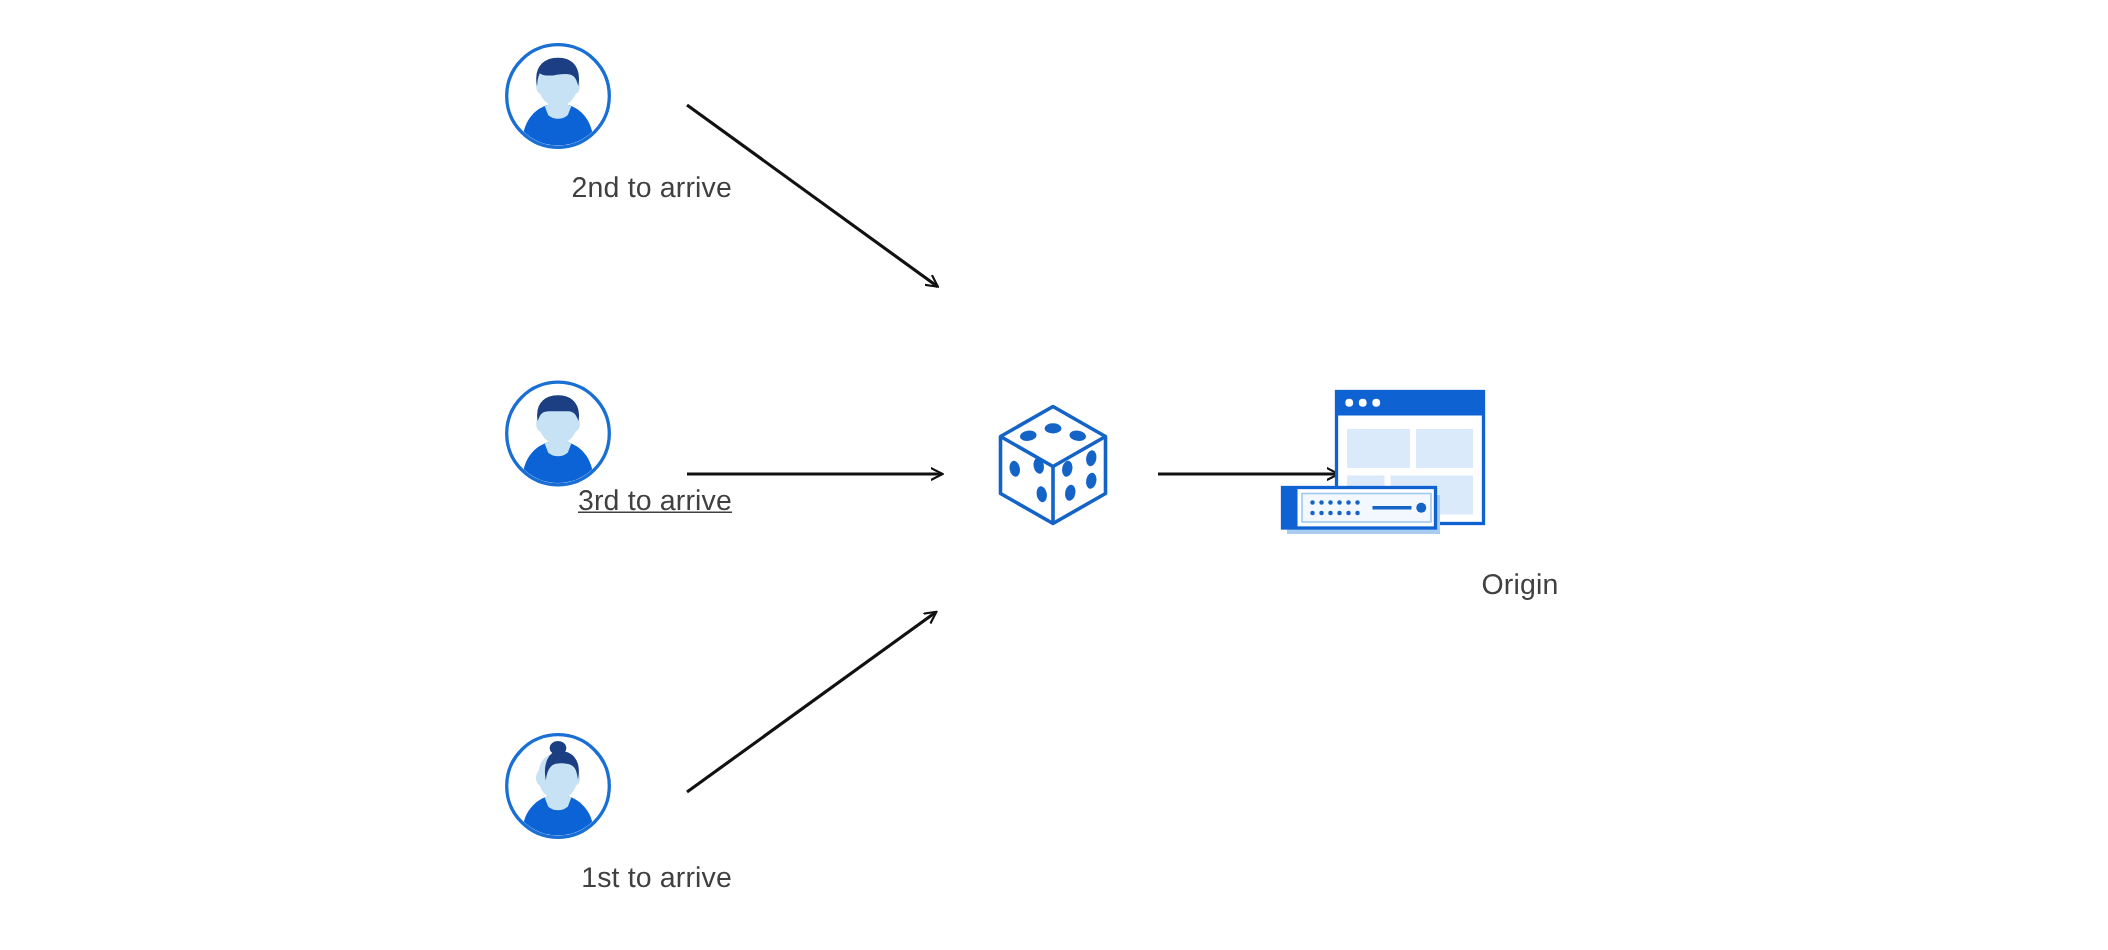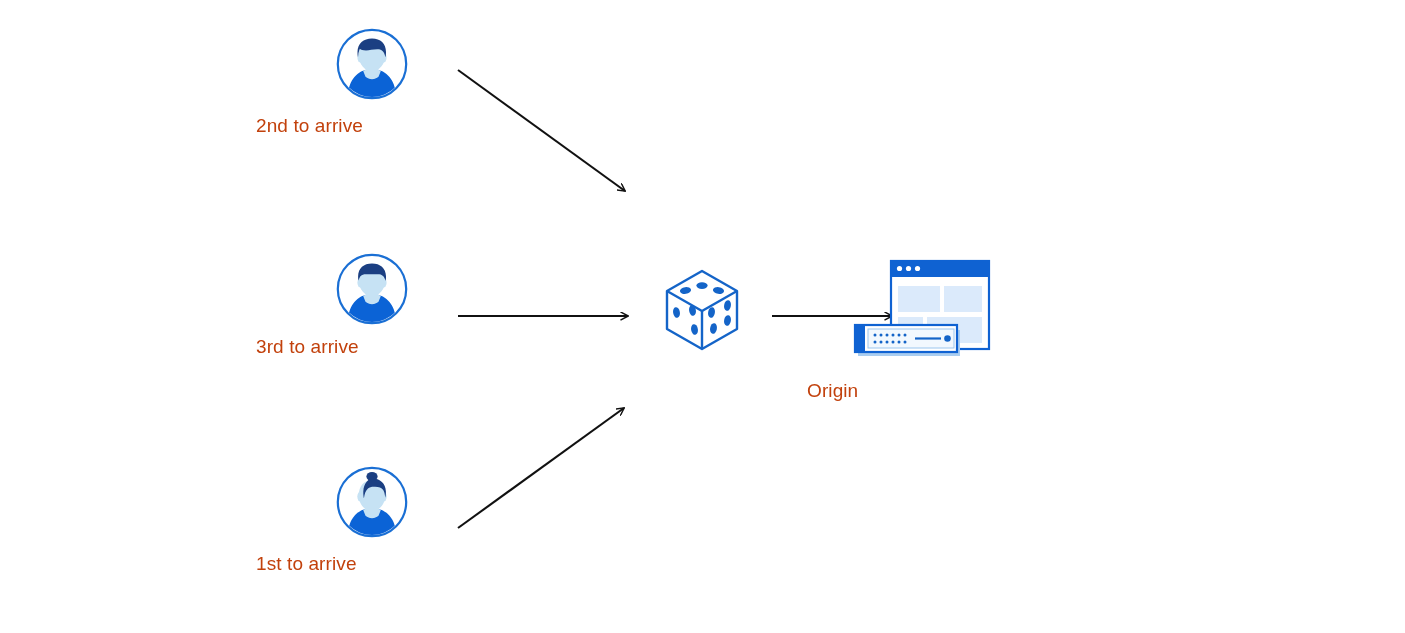--- a/index.html
+++ b/index.html
@@ -17,24 +17,24 @@
     width: 1405px;
     height: 633px;
     background: #ffffff;
     overflow: hidden;
   }
   .node {
     position: absolute;
   }
   .node-label {
     position: absolute;
-    text-align: left;
+    text-align: right;
     font-family: "Liberation Sans", sans-serif;
     font-size: 19px;
-    color: #c2410c;
+    color: #404040;
     letter-spacing: 0.1px;
     white-space: nowrap;
     line-height: 1;
   }
   .arrow-layer {
     position: absolute;
     left: 0;
     top: 0;
     width: 1405px;
     height: 633px;
@@ -95,24 +95,24 @@
       <g clip-path="url(#clipB)">
         <path d="M36 41c13 0 22 9.5 23.5 22.5 1 8.5 1 10 1 10H11.5s0-1.5 1-10C14 50.5 23 41 36 41z" fill="#0b63d6"></path>
         <path d="M36 41c3.2 0 6.2.6 8.9 1.7l-2.4 6.1c-2 1.6-4.1 2.4-6.5 2.4s-4.5-.8-6.5-2.4l-2.4-6.1C29.8 41.6 32.8 41 36 41z" fill="#c6e2f4"></path>
         <path d="M29.8 34h12.4v12.6c0 2.3-2.8 4.2-6.2 4.2s-6.2-1.9-6.2-4.2V34z" fill="#c6e2f4"></path>
         <ellipse cx="24.8" cy="29.6" rx="3.4" ry="5.1" fill="#c6e2f4"></ellipse>
         <ellipse cx="47.2" cy="29.6" rx="3.4" ry="5.1" fill="#c6e2f4"></ellipse>
         <path d="M36 12.2c8.1 0 13.2 5.7 13.2 15.1 0 8.9-5.9 15.9-13.2 15.9s-13.2-7-13.2-15.9c0-9.4 5.1-15.1 13.2-15.1z" fill="#c6e2f4"></path>
         <path d="M36 10.5c8.3 0 13.7 4.6 14 12.8.1 2.6-.3 4.4-.3 4.4s-1.3-3.5-2.7-4.8c-1.4-1.3-2.9-1.7-5.3-1.7H30c-2.5 0-4 .5-5.3 1.9-1.2 1.3-2.2 4.6-2.2 4.6s-.5-1.8-.4-4.4c.2-8.2 5.6-12.8 13.9-12.8z" fill="#1b3f82"></path>
       </g>
     </svg>
-    <div class="node-label" style="left:-80px; top:84px; width:232px;">3rd to arrive</div>
-  </div>
-
-  <div class="node" style="left:336px; top:466px;">
+    <div class="node-label" style="left:-80px; top:72px; width:232px;text-decoration:underline;">3rd to arrive</div>
+  </div>
+
+  <div class="node" style="left:336px; top:488px;">
     <svg width="72" height="72" viewBox="0 0 72 72">
       <defs>
         <clipPath id="clipC">
             <circle cx="36" cy="36" r="33"></circle>
           </clipPath>
       </defs>
       <circle cx="36" cy="36" r="34.2" fill="#ffffff" stroke="#1a6fd4" stroke-width="2.2"></circle>
       <g clip-path="url(#clipC)">
         <path d="M36 42c13 0 22 9.5 23.5 21.5 1 8.5 1 11 1 11H11.5s0-2.5 1-11C14 51.5 23 42 36 42z" fill="#0b63d6"></path>
         <path d="M36 42c3.2 0 6.2.6 8.9 1.7l-2.4 6.1c-2 1.6-4.1 2.4-6.5 2.4s-4.5-.8-6.5-2.4l-2.4-6.1C29.8 42.6 32.8 42 36 42z" fill="#c6e2f4"></path>

